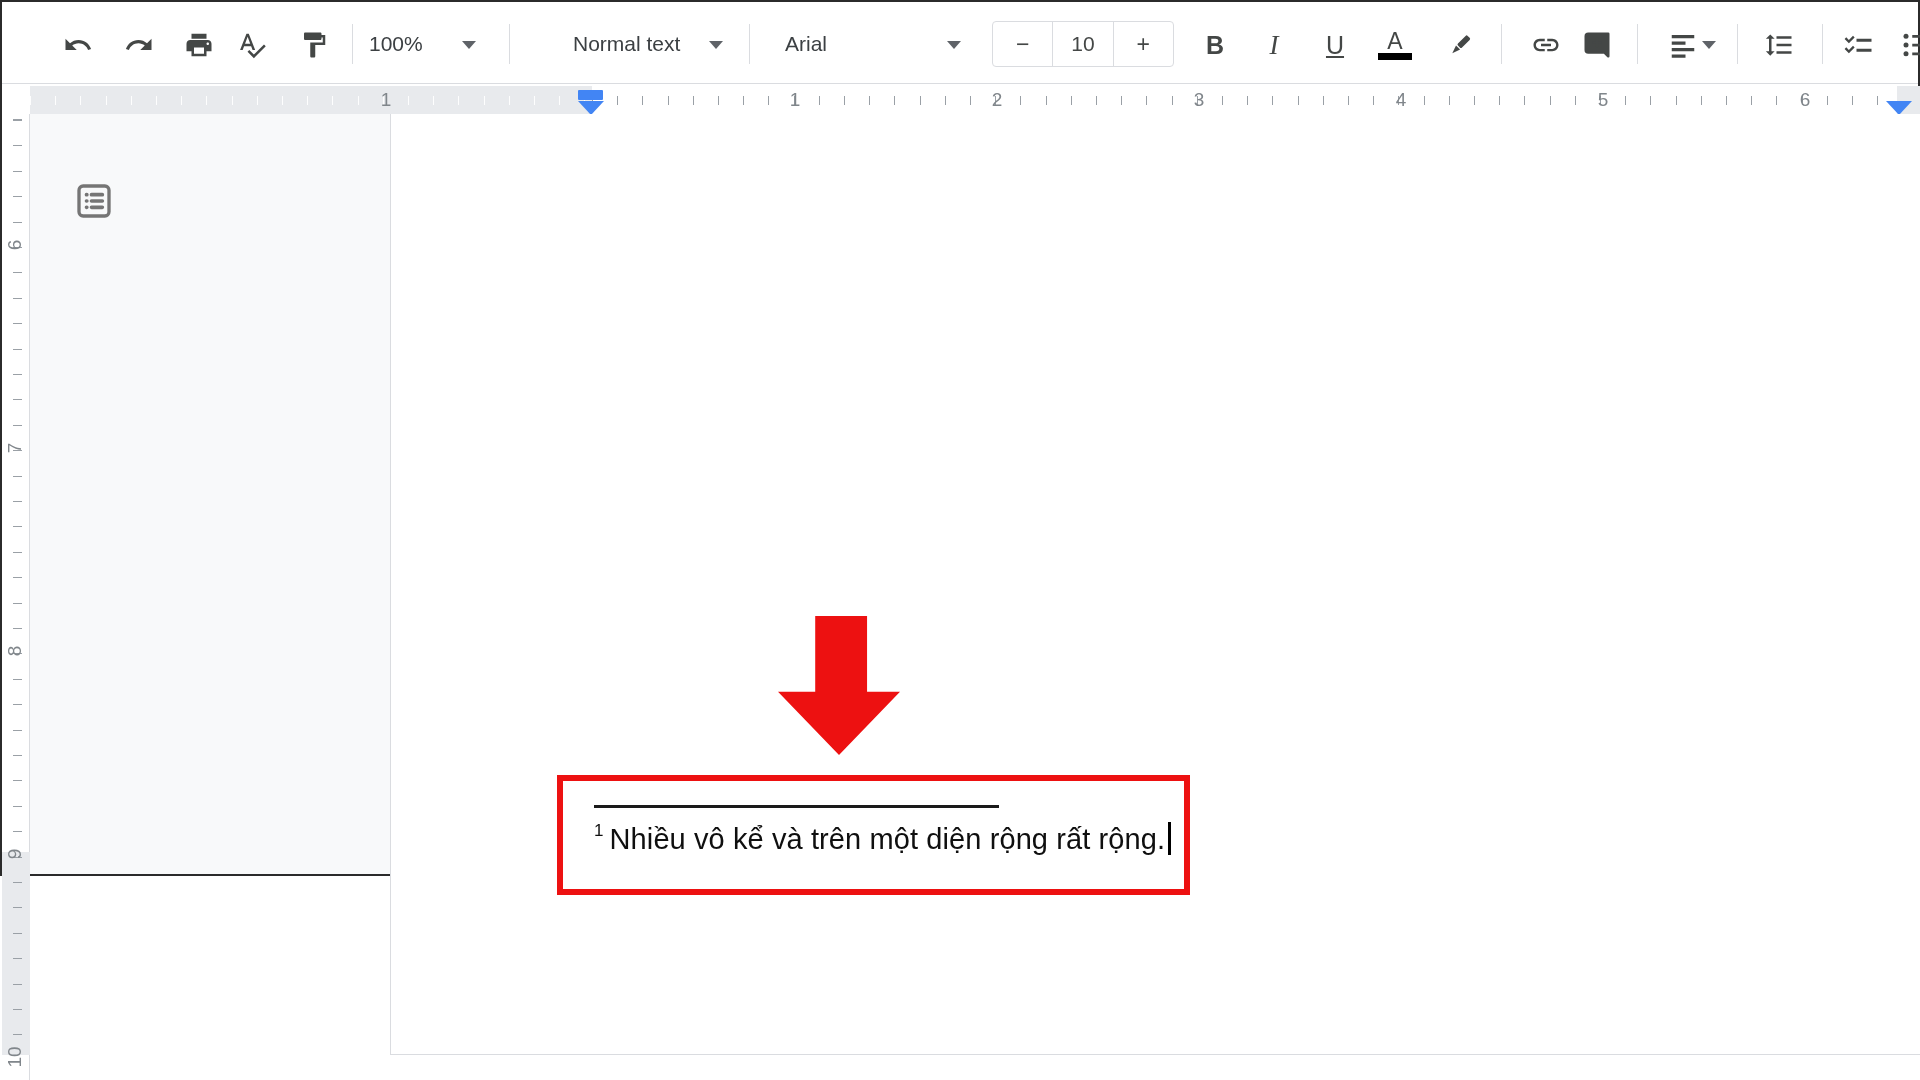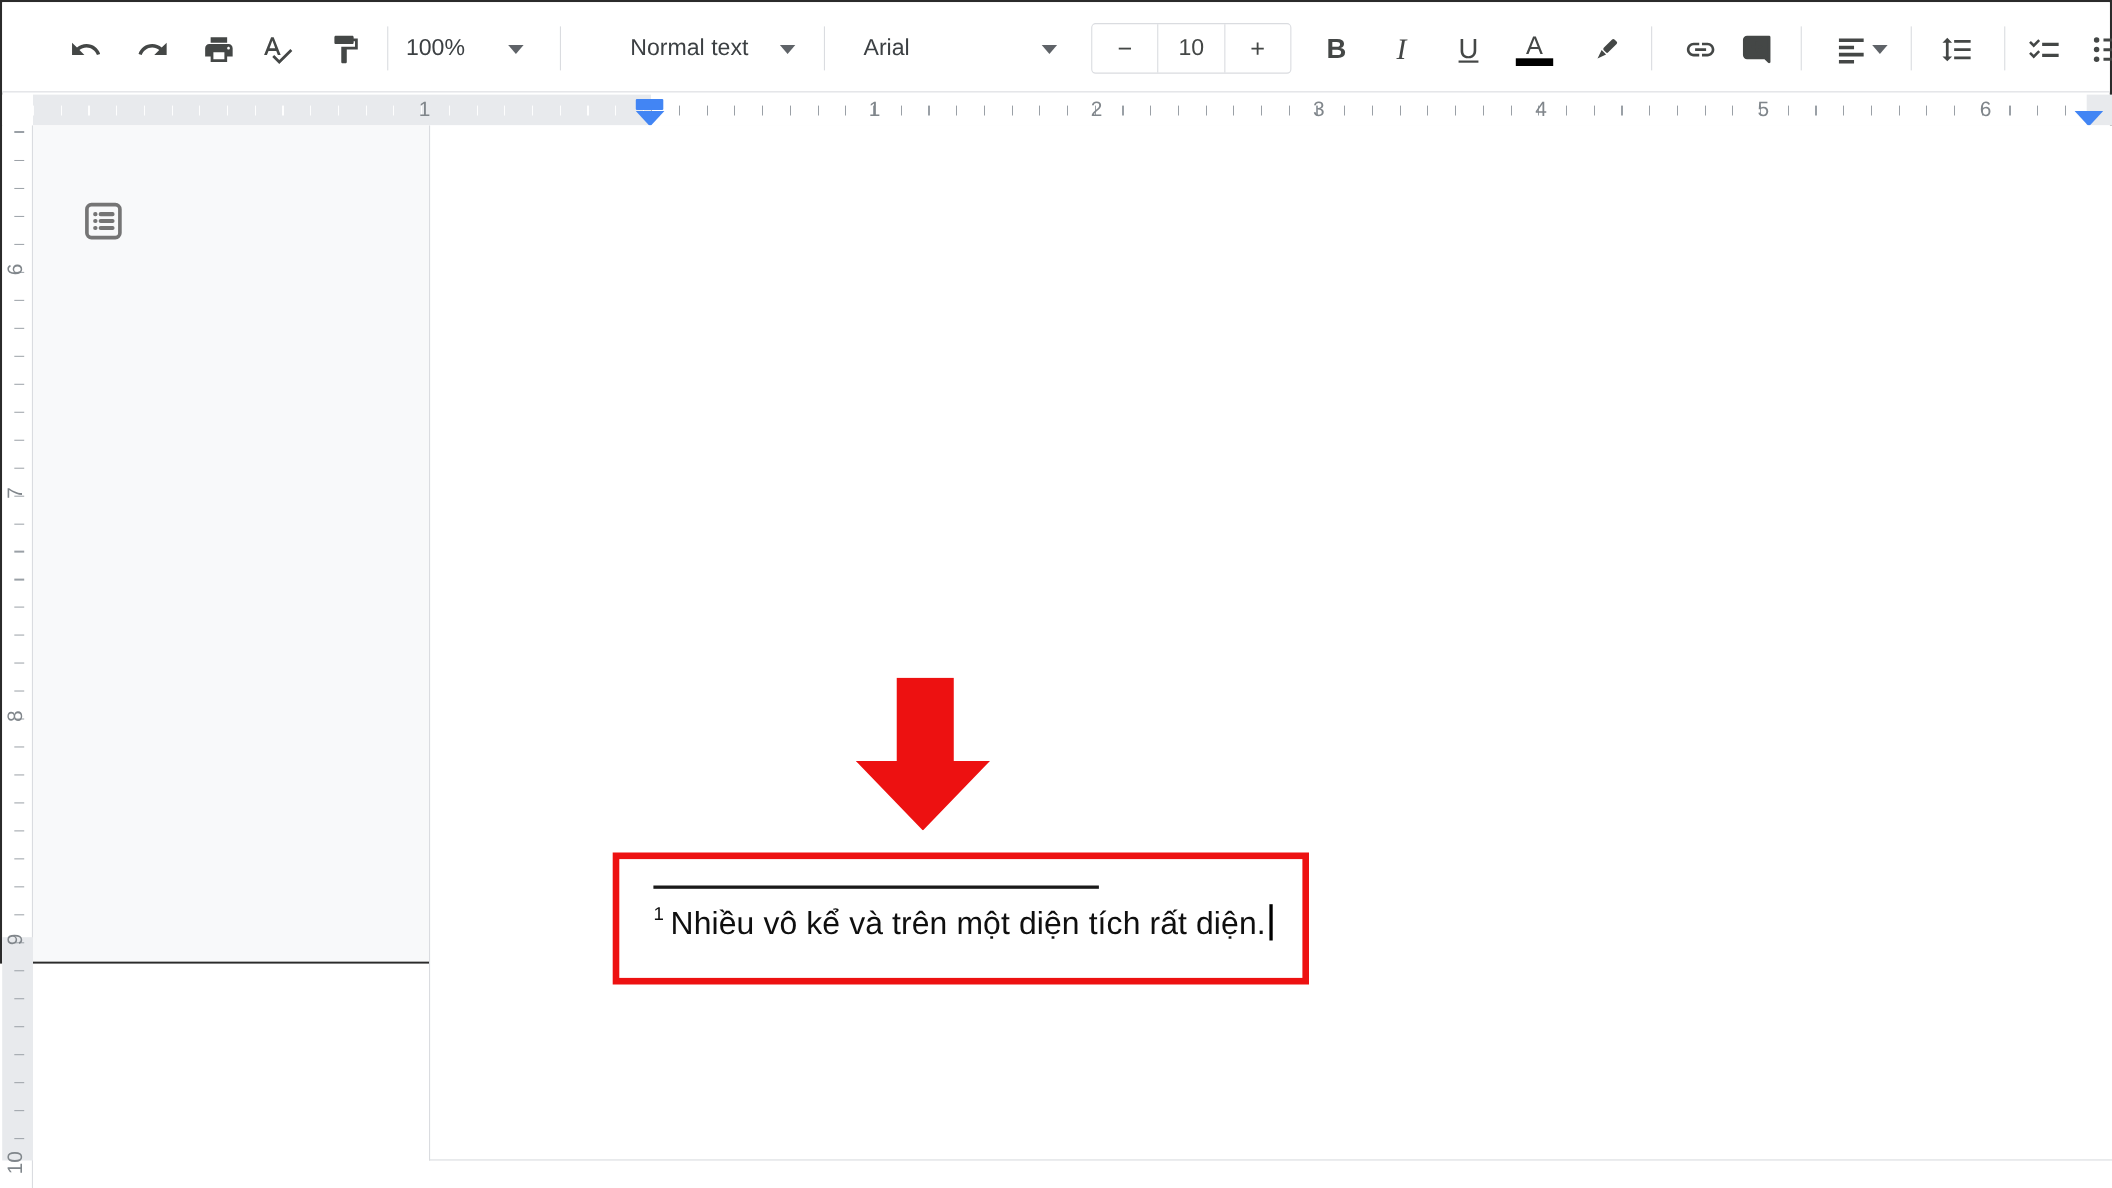--- a/index.html
+++ b/index.html
@@ -240,19 +240,19 @@
     <svg viewBox="0 0 24 24" fill="none" stroke="#757575" stroke-width="2">
       <rect x="3" y="3" width="18" height="18" rx="2.5"></rect>
       <path d="M7.5 8.2h.2M10.5 8.2H17M7.5 12h.2M10.5 12H17M7.5 15.8h.2M10.5 15.8H17" stroke-linecap="round" stroke-width="2.2"></path>
     </svg>
   </div>
 
   <div id="page"></div>
 
   <div id="footnote-sep"></div>
   <div id="footnote-line">
-    <sup>1</sup><span>Nhiều vô kể và trên một diện tích rất diện.</span><span id="text-caret"></span>
+    <sup>1</sup><span>Nhiều vô kể và trên một diện rộng rất rộng.</span><span id="text-caret"></span>
   </div>
 
   <div id="red-arrow" style="background: rgb(237, 17, 17);"></div>
   <div id="red-box" style="border-color: rgb(237, 17, 17);"></div>
 
 </div>
 
 </body></html>

